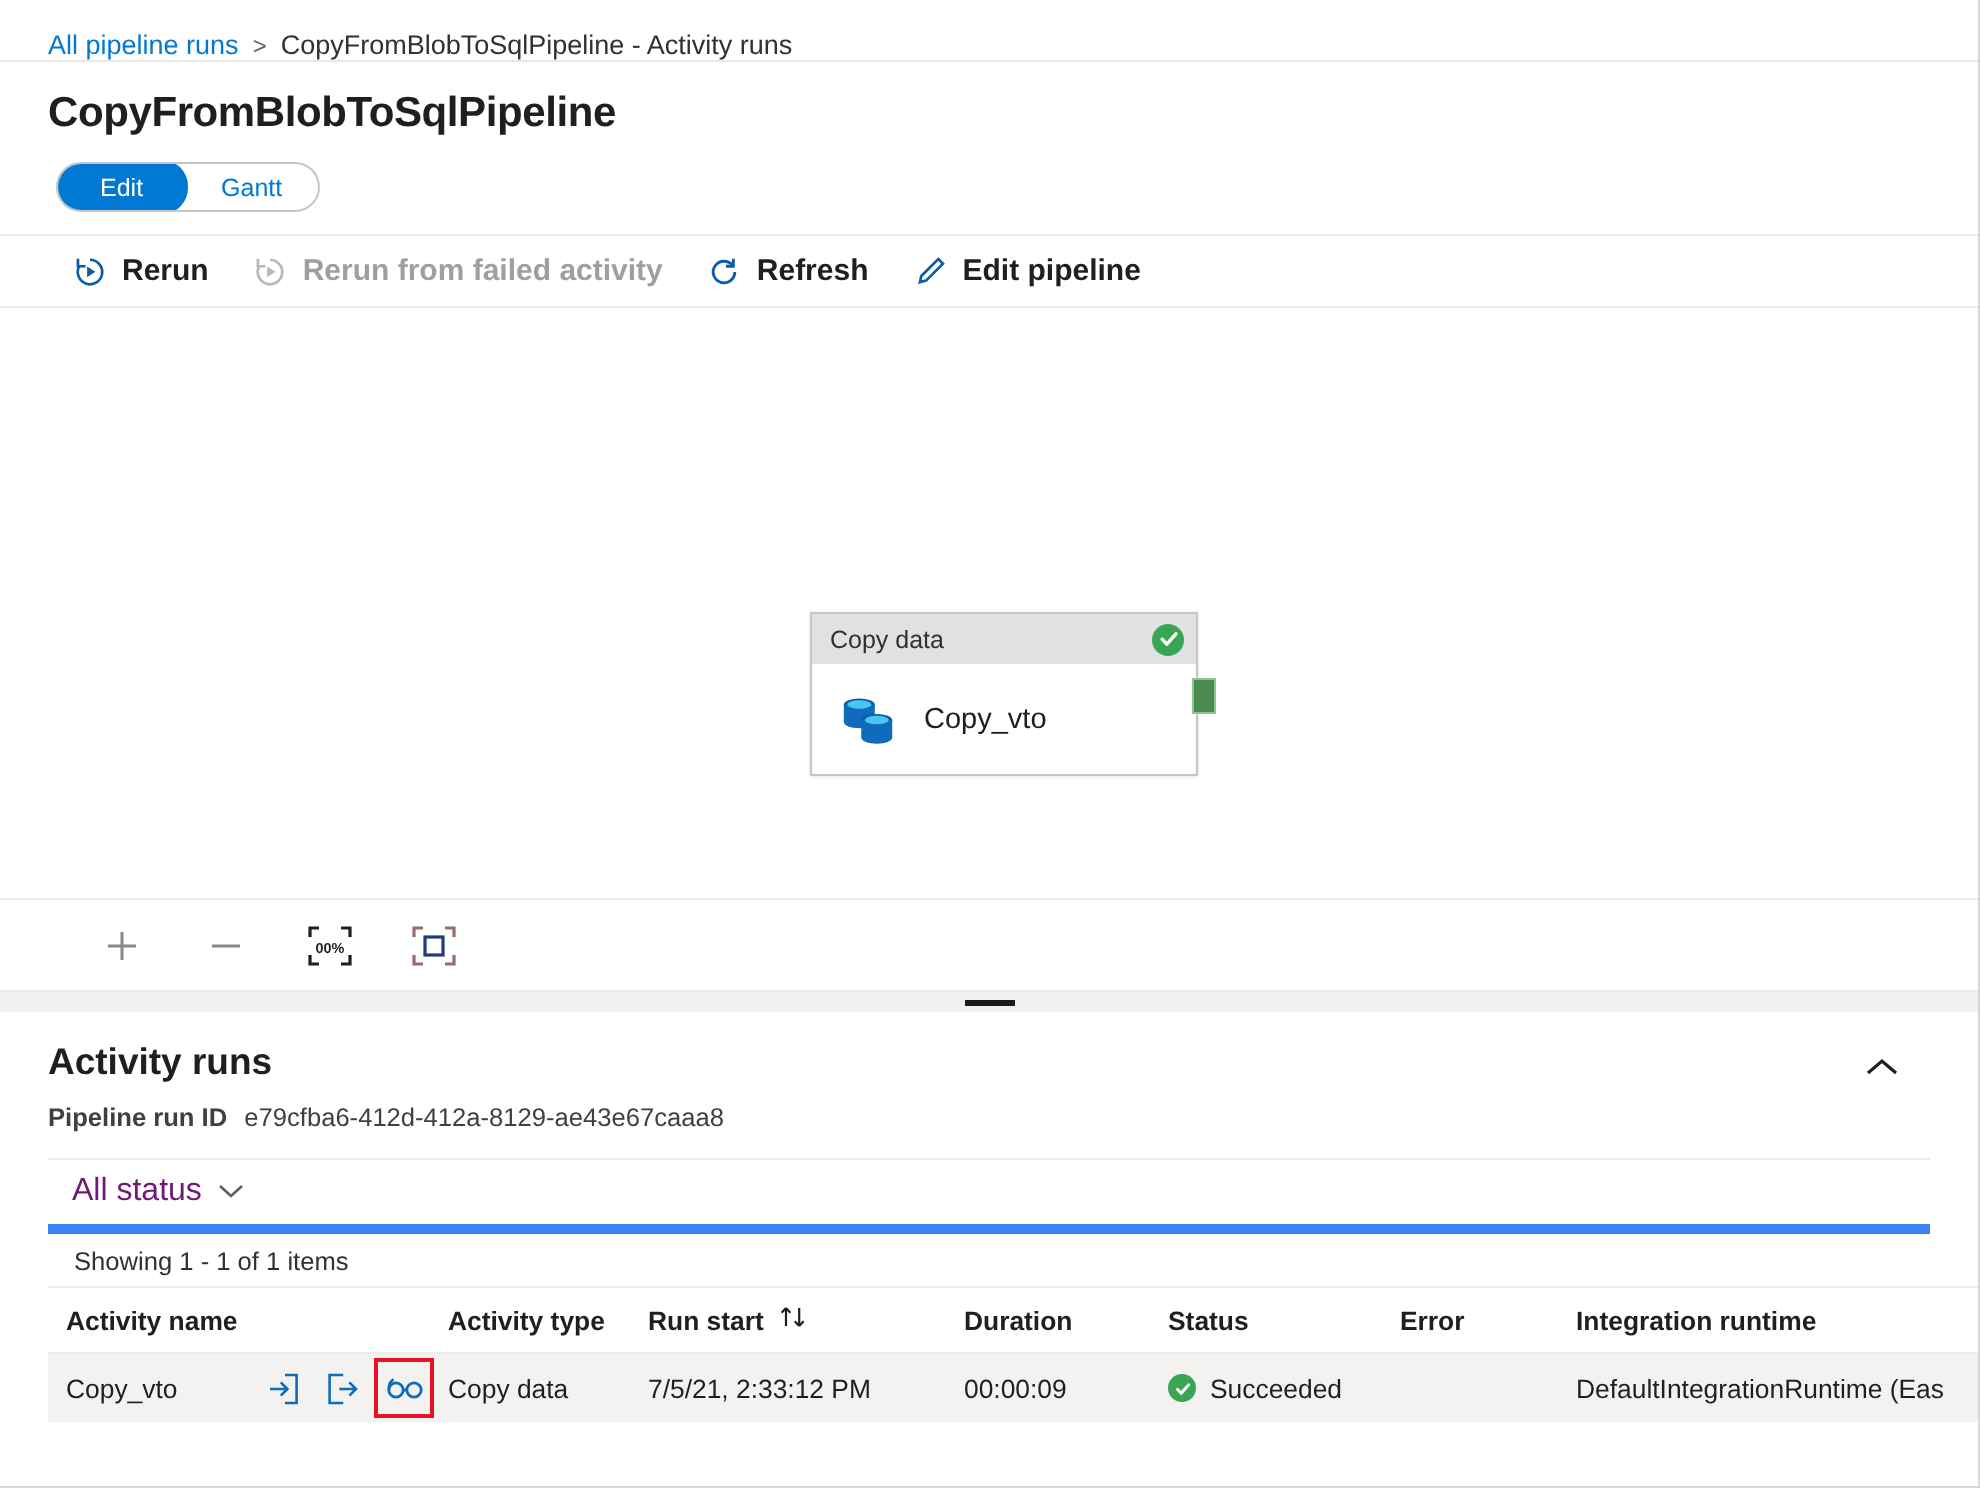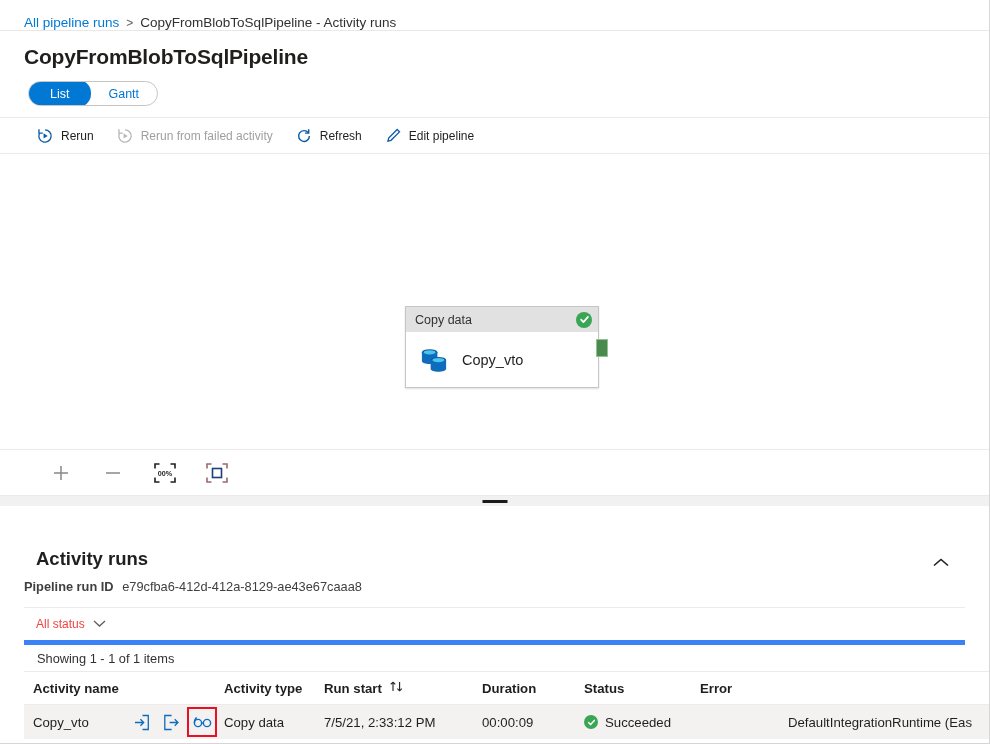--- a/index.html
+++ b/index.html
@@ -78,24 +78,25 @@
     display: flex; align-items: center;
     padding-left: 36px;
     border-top: 1px solid #edebe9;
     border-bottom: 1px solid #edebe9;
     background: #ffffff;
   }
   .cmd {
     display: flex; align-items: center;
     height: 36px;
     margin-right: 22px;
-    font-size: 12px;
+    font-size: 15px;
     color: #201f1e;
     cursor: pointer;
     white-space: nowrap;
+    font-weight: bold;
   }
   .cmd.disabled { color: #a19f9d; cursor: default; }
   .cmd .ic { width: 18px; height: 18px; margin-right: 7px; display: block; }
 
   
   .canvas {
     position: relative;
     height: 295px;
     background: #ffffff;
     overflow: hidden;
@@ -168,22 +169,21 @@
     transform: translateX(-50%);
     width: 25px; height: 3px;
     background: #1b1b1b;
     cursor: row-resize;
   }
 
   
   .panel { background: #ffffff; position: relative; }
   .panel-head {
     display: flex; align-items: center;
-    padding: 14px 0 0 36px;
-    margin-top: 28px;
+    padding: 14px 0 0 24px;
   }
   .panel-title { font-size: 18.5px; font-weight: bold; color: #201f1e; }
   .collapse-btn {
     position: absolute;
     right: 34px; top: 16px;
     width: 28px; height: 28px;
     display: flex; align-items: center; justify-content: center;
     cursor: pointer;
   }
   .runid-row {
@@ -195,21 +195,21 @@
   .runid-value { margin-left: 5px; font-weight: normal; }
 
   .filter-row {
     margin: 13px 24px 0 24px;
     border-top: 1px solid #edebe9;
     height: 33px;
     display: flex; align-items: center;
   }
   .filter-pill {
     display: flex; align-items: center;
-    font-size: 12px; color: #ef4444;
+    font-size: 16px; color: #701a75;
     padding: 3px 6px 3px 12px;
     cursor: pointer;
   }
   .filter-pill .chev { margin-left: 8px; display: block; }
 
   .showing {
     margin: 0 24px;
     border-top: 5px solid #3b82f6;
     height: 31px;
     display: flex; align-items: center;
@@ -275,21 +275,21 @@
   <div class="breadcrumb">
     <span class="crumb-link">All pipeline runs</span>
     <span class="crumb-sep">&gt;</span>
     <span class="crumb-current">CopyFromBlobToSqlPipeline - Activity runs</span>
   </div>
 
   <div class="page-title">CopyFromBlobToSqlPipeline</div>
 
   <div class="pivot-wrap">
     <div class="pivot">
-      <div class="pivot-item active">List</div>
+      <div class="pivot-item active">Edit</div>
       <div class="pivot-item">Gantt</div>
     </div>
   </div>
 
   <div class="cmdbar">
 
     <div class="cmd">
       <span class="ic">
         <svg viewBox="0 0 20 20">
             <path d="M10 3.2a6.8 6.8 0 1 1-6.1 3.8" fill="none" stroke="#0e5ca8" stroke-width="1.5"></path>
@@ -430,20 +430,21 @@
           <span class="sort-ic">
             <svg width="15" height="13" viewBox="0 0 15 13">
               <path d="M4 11V2M4 2L1.8 4.4M4 2l2.2 2.4" fill="none" stroke="#201f1e" stroke-width="1.1"></path>
               <path d="M10.6 2v9M10.6 11l-2.2-2.4M10.6 11l2.2-2.4" fill="none" stroke="#201f1e" stroke-width="1.1"></path>
             </svg>
           </span>
         </div>
         <div class="c-dur">Duration</div>
         <div class="c-status">Status</div>
         <div class="c-error">Error</div>
+        <div class="c-ir">Integration runtime</div>
       </div>
 
       <div class="tbl-row">
         <div class="c-name">
           <span class="act-name">Copy_vto</span>
           <span class="row-icons">
             <span class="ricon">
               <svg width="17" height="17" viewBox="0 0 17 17">
                 <path d="M9.5 1.5h5.8v14H9.5" fill="none" stroke="#0e6cbd" stroke-width="1.3"></path>
                 <path d="M2 8.5h8.4M7.4 5.2l3.3 3.3-3.3 3.3" fill="none" stroke="#0e6cbd" stroke-width="1.3"></path>

